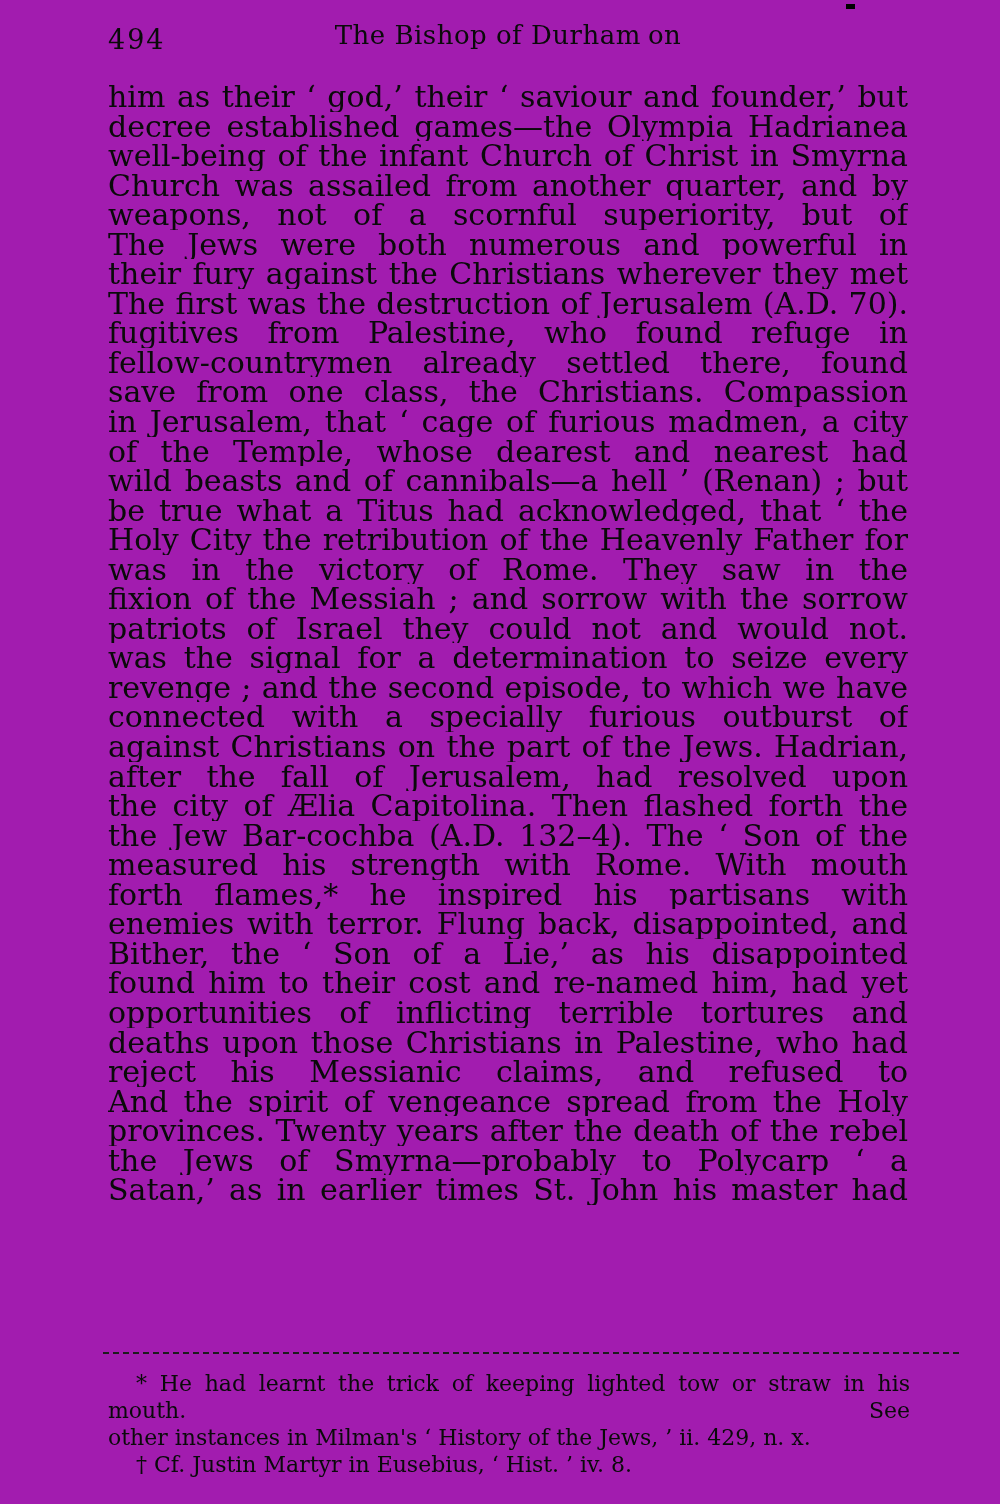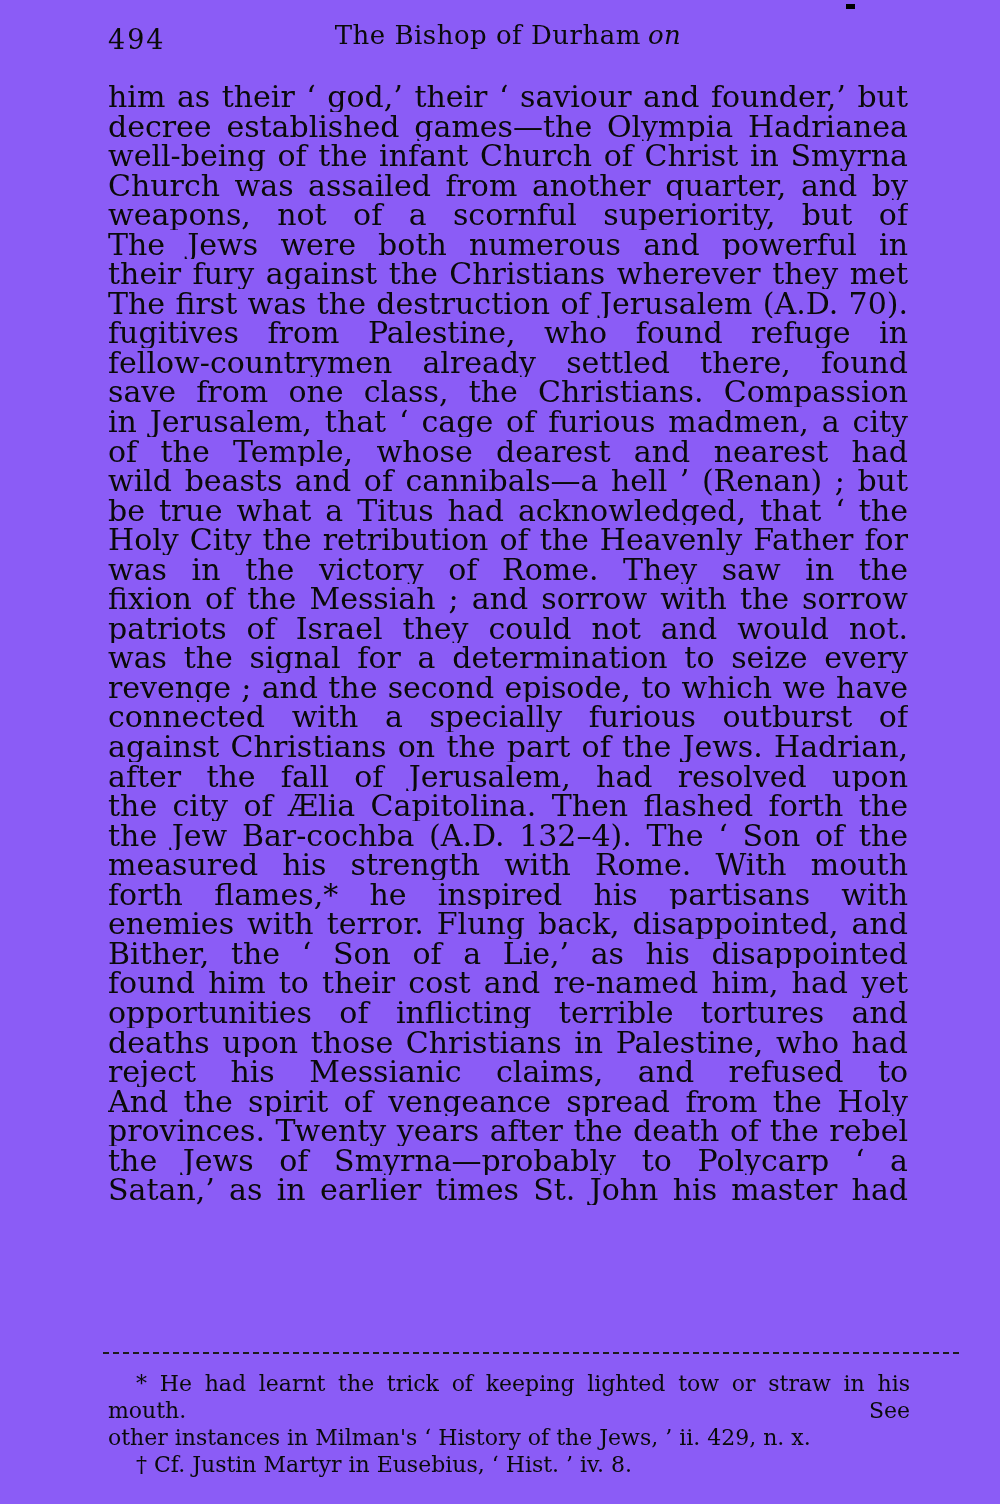--- a/index.html
+++ b/index.html
@@ -1,20 +1,20 @@
 <!DOCTYPE html>
 <html><head>
 <meta charset="utf-8">
 <style>
   html, body { margin: 0; padding: 0; background: #ffffff; }
   .page {
     position: relative;
     width: 1000px;
     height: 1504px;
-    background: #8b5cf6;
+    background: #a21caf;
     color: #0a0a0a;
     font-family: "DejaVu Serif", "Liberation Serif", serif;
     overflow: hidden;
   }
   .artifact {
     position: absolute;
     left: 846px; top: 4px;
     width: 9px; height: 5px;
     background: #000;
   }
@@ -29,21 +29,21 @@
     left: 0; top: 6px;
     font-size: 27px;
     letter-spacing: 2px;
   }
   .rtitle {
     text-align: center;
     font-size: 26px;
     letter-spacing: 0.5px;
     padding-top: 2px;
   }
-  .rtitle .it { font-style: italic; margin-left: 7px; text-align: center; }
+  .rtitle .it { margin-left: 7px; text-align: center; }
   .bodytext {
     position: absolute;
     top: 82px; left: 108px;
     width: 800px;
     font-size: 30px;
   }
   .line {
     height: 29.55px;
     line-height: 29.55px;
     white-space: normal;

